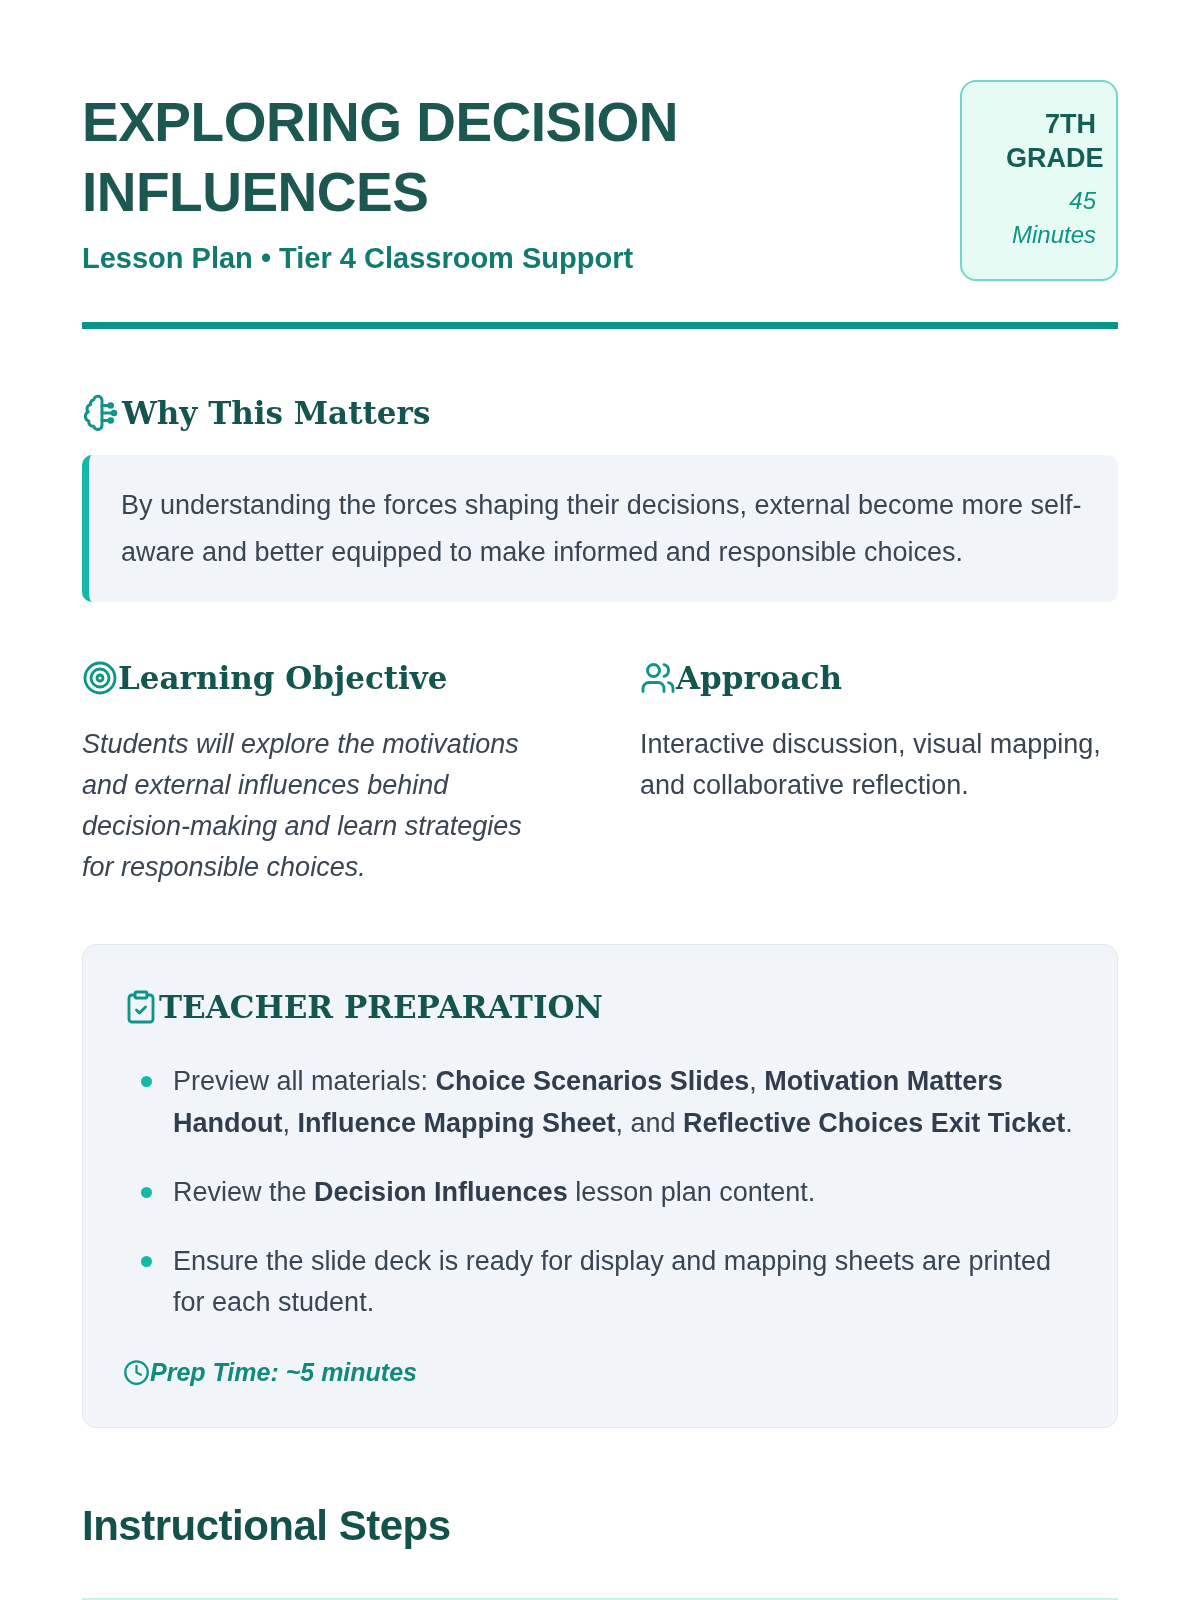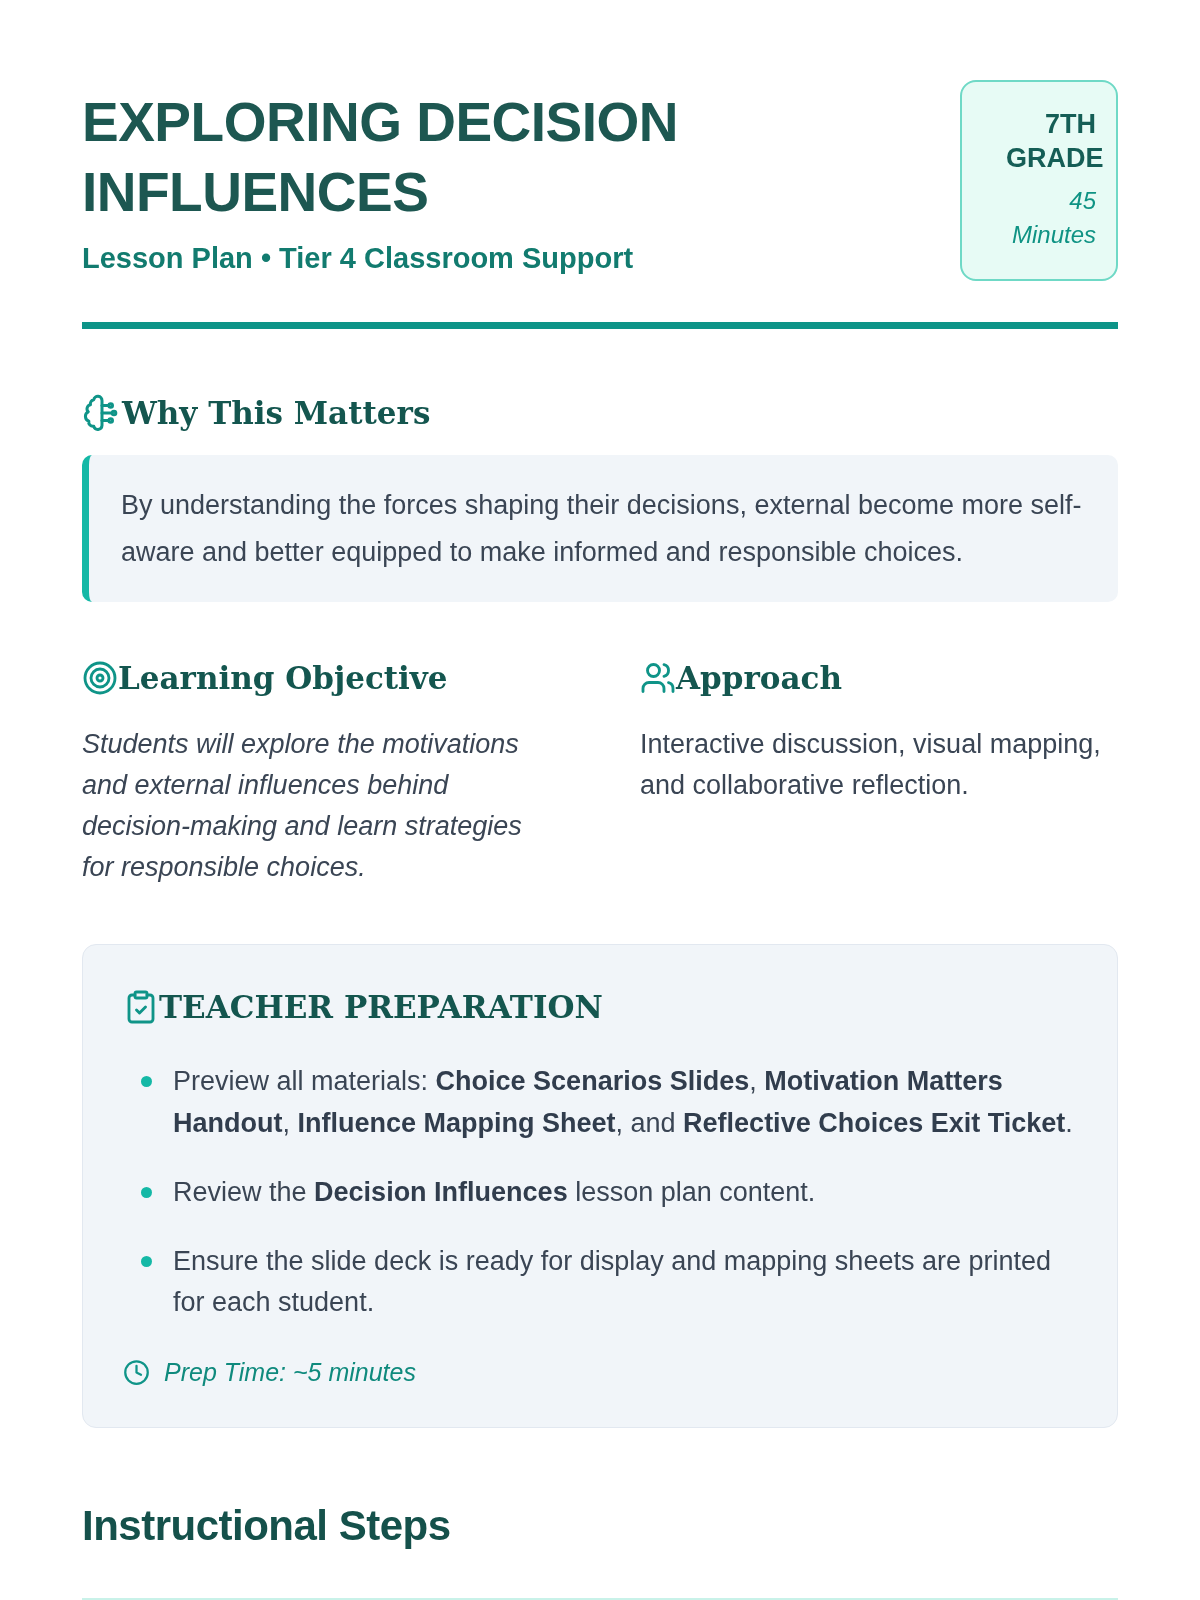--- a/index.html
+++ b/index.html
@@ -68,22 +68,22 @@
   .prep-list li {
     position: relative; padding-left: 50px;
     font-size: 27px; line-height: 1.55; color: #3a4554; margin-bottom: 27px;
   }
   .prep-list li::before {
     content: ""; position: absolute; left: 18px; top: 15px;
     width: 11px; height: 11px; border-radius: 50%; background: #14b8a6;
   }
   .prep-list .b { font-weight: 700; color: #313d4d; }
   .prep-time {
-    margin-top: 34px; display: flex; align-items: center; gap: 14px;
-    font-size: 25px; font-style: italic; font-weight: 400; color: #0f8a7d;
+    margin-top: 34px; display: flex; align-items: center; 
+    font-size: 25px; font-style: italic; font-weight: 700; color: #0f8a7d;
   }
 
   
   .steps-heading {
     margin-top: 74px; font-size: 42px; font-weight: 800; color: #15514b;
     letter-spacing: -0.5px;
     padding-bottom: 48px; border-bottom: 3px solid #c9f2e9;
   }
 </style>
 </head>

